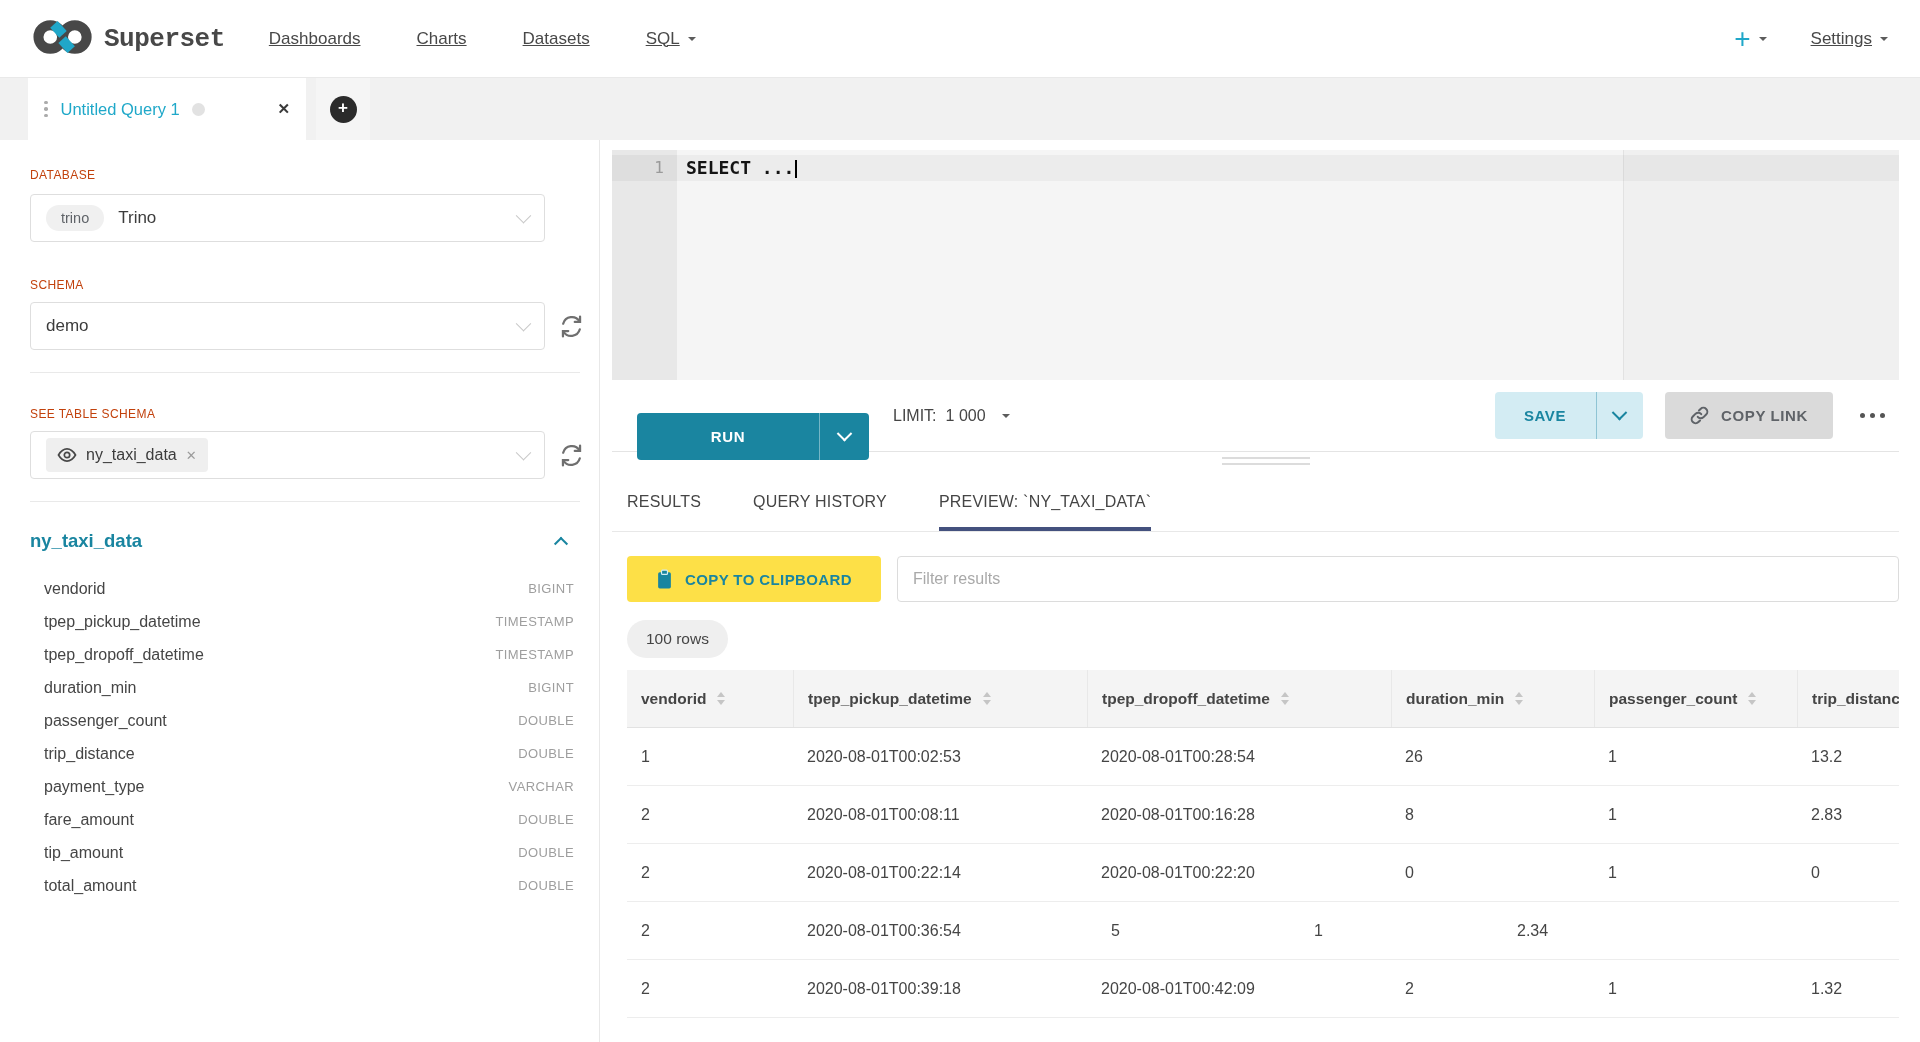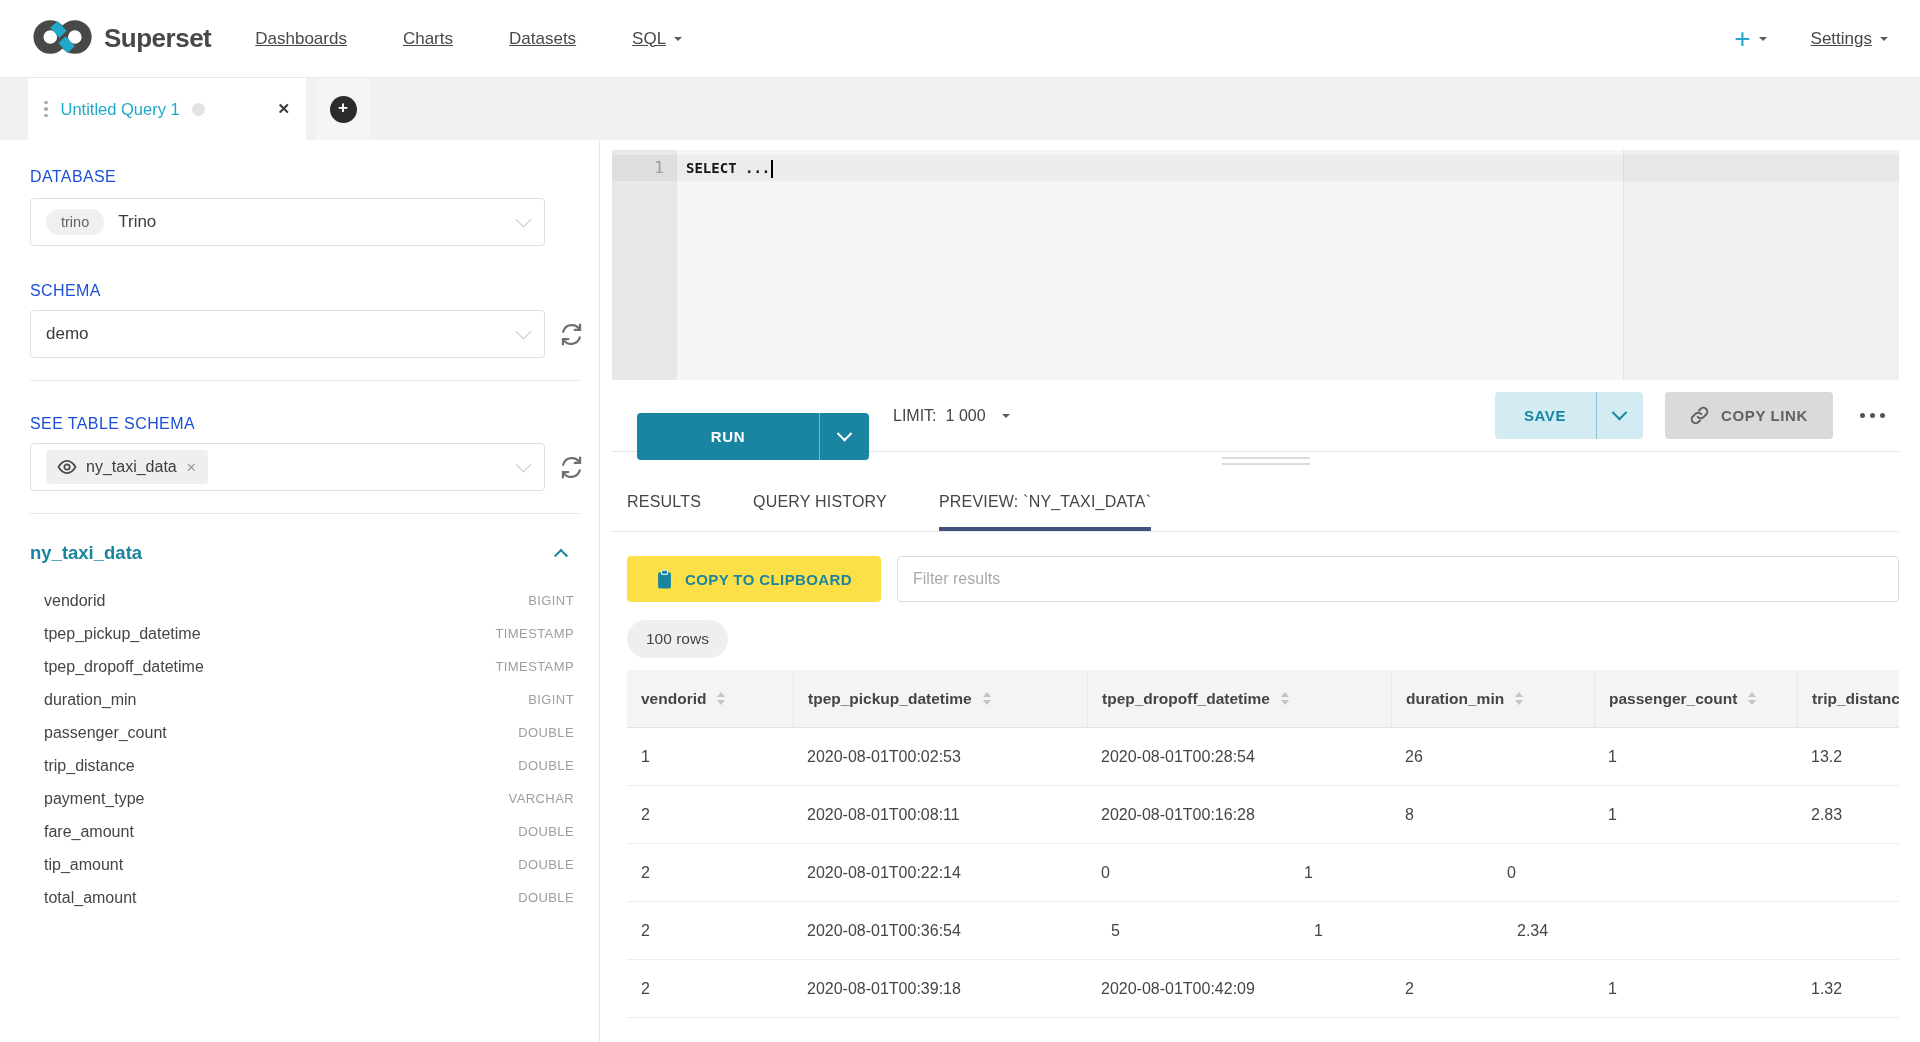--- a/index.html
+++ b/index.html
@@ -4,21 +4,21 @@
 <style>
   * { margin:0; padding:0; box-sizing:border-box; }
   html,body { width:1920px; height:1042px; }
   body { font-family:"Liberation Sans", sans-serif; background:#fff; color:#484848; overflow:hidden; }
   .app { position:relative; width:1920px; height:1042px; background:#fff; overflow:hidden; }
 
   
   .navbar { position:absolute; top:0; left:0; right:0; height:78px; background:#fff;
             border-bottom:1px solid #e9e9e9; display:flex; align-items:center; padding:0 32px; z-index:5; }
   .brand { display:flex; align-items:center; gap:10px; cursor:pointer; }
-  .brand-text { font-size:26px; font-weight:bold; color:#484848; letter-spacing:-0.5px; }
+  .brand-text { font-size:26px; font-weight:bold; color:#484848; letter-spacing:-0.5px;font-family:Liberation Mono, monospace; }
   .nav-items { display:flex; align-items:center; gap:56px; margin-left:44px; }
   .nav-item { font-size:17px; color:#484848; cursor:pointer; display:flex; align-items:center; gap:8px;text-decoration:underline; }
   .nav-right { margin-left:auto; display:flex; align-items:center; gap:44px; }
   .nav-plus { color:#20a7c9; font-size:28px; font-weight:400; line-height:1; display:flex; align-items:center; gap:8px; cursor:pointer; }
   .caret-down { width:0; height:0; border-left:5px solid transparent; border-right:5px solid transparent;
                 border-top:5px solid #484848; display:inline-block; }
   .caret-sm { border-left-width:4px; border-right-width:4px; border-top-width:4px; border-top-color:#5c5c5c; }
 
   
   .tabbar { position:absolute; top:78px; left:0; right:0; height:62px; background:#f1f1f1; display:flex; align-items:stretch; }
@@ -28,21 +28,21 @@
   .qtab-title { font-size:16.5px; color:#1fa8c9; cursor:pointer; white-space:nowrap; }
   .qtab-dot { width:13px; height:13px; border-radius:50%; background:#e2e2e2; margin-left:12px; }
   .qtab-close { margin-left:auto; font-size:15px; font-weight:bold; color:#3a3a3a; cursor:pointer; }
   .newtab-block { width:54px; margin-left:10px; background:#f5f5f5; display:flex; align-items:center; justify-content:center; }
   .newtab-btn { width:27px; height:27px; border-radius:50%; background:#2b2b2b; color:#fff; font-size:17px; font-weight:bold;
                 display:flex; align-items:center; justify-content:center; cursor:pointer; padding-bottom:2px; }
 
   
   .sidebar { position:absolute; top:140px; left:0; width:600px; bottom:0; background:#fff;
              border-right:1px solid #e8e8e8; padding:28px 0 0 30px; }
-  .side-label { font-size:16px; color:#1d4ed8; letter-spacing:0.4px; }
+  .side-label { font-size:12px; color:#c2410c; letter-spacing:0.4px; }
   .field-row { display:flex; align-items:center; gap:12px; }
   .select { width:515px; height:48px; border:1px solid #dedede; border-radius:4px; background:#fff;
             display:flex; align-items:center; padding:0 15px; cursor:pointer; }
   .pill { background:#f0f0f0; border-radius:15px; padding:5px 15px; font-size:14.5px; color:#5f6368; }
   .sel-text { font-size:17px; color:#3c3c3c; }
   .sel-spacer { flex:1; }
   .chev-down { width:11px; height:11px; border-right:1.8px solid #c8c8c8; border-bottom:1.8px solid #c8c8c8;
                transform:rotate(45deg) translate(-2px,-2px); }
   .icon-btn { width:28px; height:28px; display:flex; align-items:center; justify-content:center; cursor:pointer; }
   .chip { background:#efefef; border-radius:4px; padding:7px 11px; display:flex; align-items:center; gap:9px; }
@@ -62,21 +62,21 @@
   .main { position:absolute; top:140px; left:612px; right:0; bottom:0; background:#fff; }
 
   
   .editor { margin:10px 21px 0 0; height:230px; background:#f5f5f5; display:flex; position:relative; overflow:hidden; }
   .gutter { width:65px; background:#e8e8e8; padding-top:5px; flex:none; z-index:2; }
   .gutter .ln { height:26px; line-height:26px; text-align:right; padding-right:13px;
                 font-family:"DejaVu Sans Mono", monospace; font-size:16px; color:#9a9a9a; background:#dedede; }
   .code-area { flex:1; padding-top:5px; position:relative; z-index:1; }
   .print-margin { position:absolute; left:946px; top:0; bottom:0; right:0; background:#f0f0f0; border-left:1px solid #e2e2e2; z-index:0; }
   .code-line { position:relative; z-index:2; height:26px; line-height:26px; padding-left:9px; background:rgba(0,0,0,0.035);
-               font-family:"DejaVu Sans Mono", monospace; font-weight:bold; font-size:14px; color:#141414; white-space:pre; }
+               font-family:"DejaVu Sans Mono", monospace; font-weight:bold; font-size:18px; color:#141414; white-space:pre; }
   .cursor { display:inline-block; width:2px; height:18px; background:#000; vertical-align:middle; margin-left:1px; }
 
   
   .toolbar { height:72px; margin-right:21px; border-bottom:1px solid #e4e4e4;
              display:flex; align-items:center; padding:0 10px 0 25px; }
   .run-btn { width:232px; height:47px; background:#1a85a0; border-radius:4px; display:flex; align-items:stretch;
              cursor:pointer; overflow:hidden;margin-top:41px; }
   .run-label { flex:1; display:flex; align-items:center; justify-content:center; color:#fff;
                font-size:15px; font-weight:bold; letter-spacing:0.6px; }
   .run-sep { width:1px; background:rgba(255,255,255,0.4); margin:0; }
@@ -442,20 +442,21 @@
         <div class="td c0">2</div>
         <div class="td c1">2020-08-01T00:08:11</div>
         <div class="td c2">2020-08-01T00:16:28</div>
         <div class="td c3">8</div>
         <div class="td c4">1</div>
         <div class="td c5">2.83</div>
       </div>
       <div class="trow">
         <div class="td c0">2</div>
         <div class="td c1">2020-08-01T00:22:14</div>
+        <div class="td c2">2020-08-01T00:22:20</div>
         <div class="td c3">0</div>
         <div class="td c4">1</div>
         <div class="td c5">0</div>
       </div>
       <div class="trow">
         <div class="td c0">2</div>
         <div class="td c2">2020-08-01T00:36:54</div>
         <div class="td c3">5</div>
         <div class="td c4">1</div>
         <div class="td c5">2.34</div>

